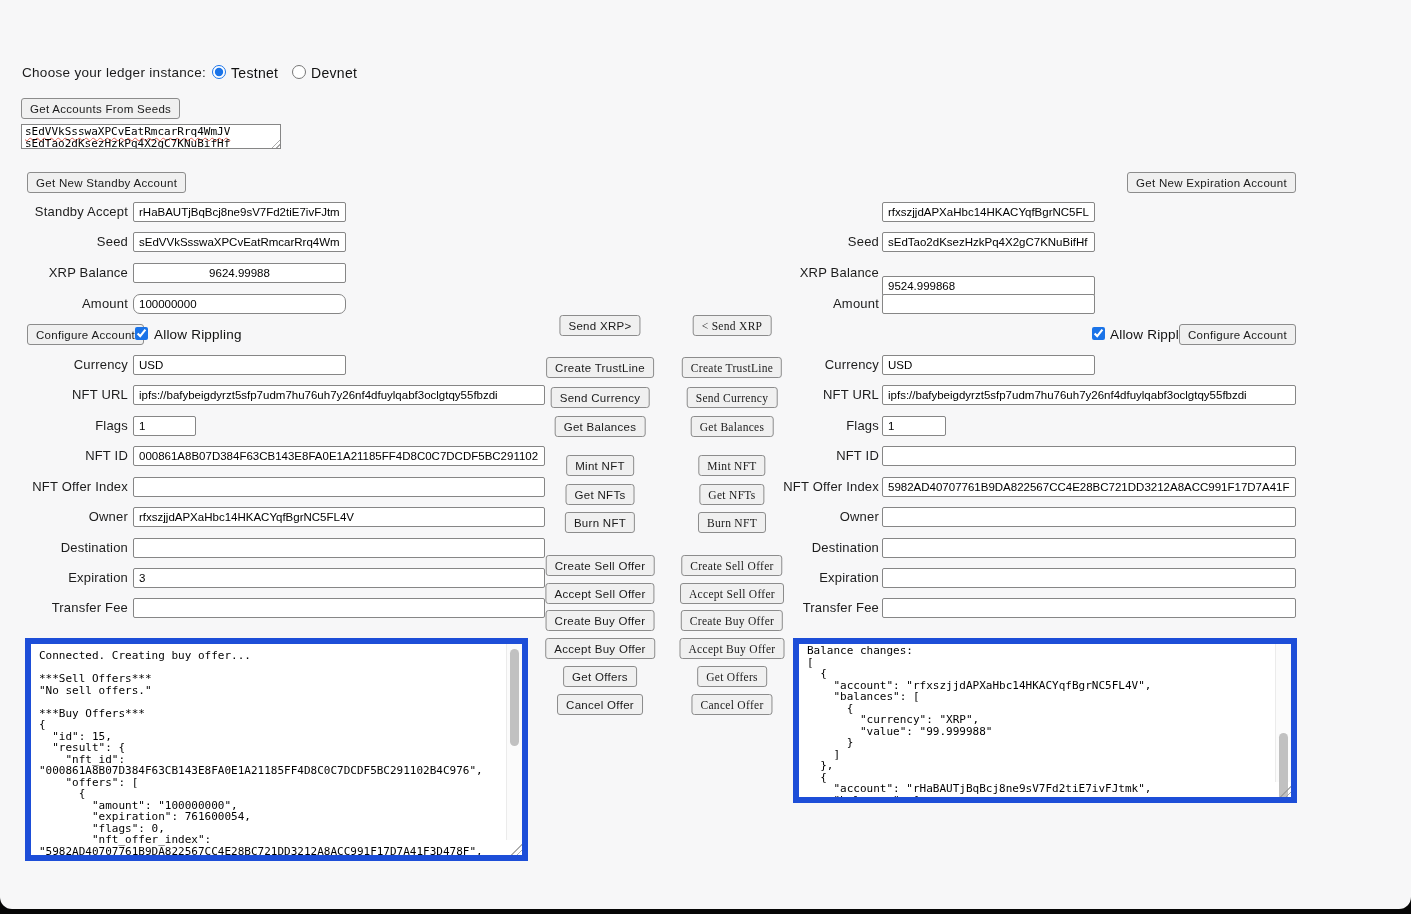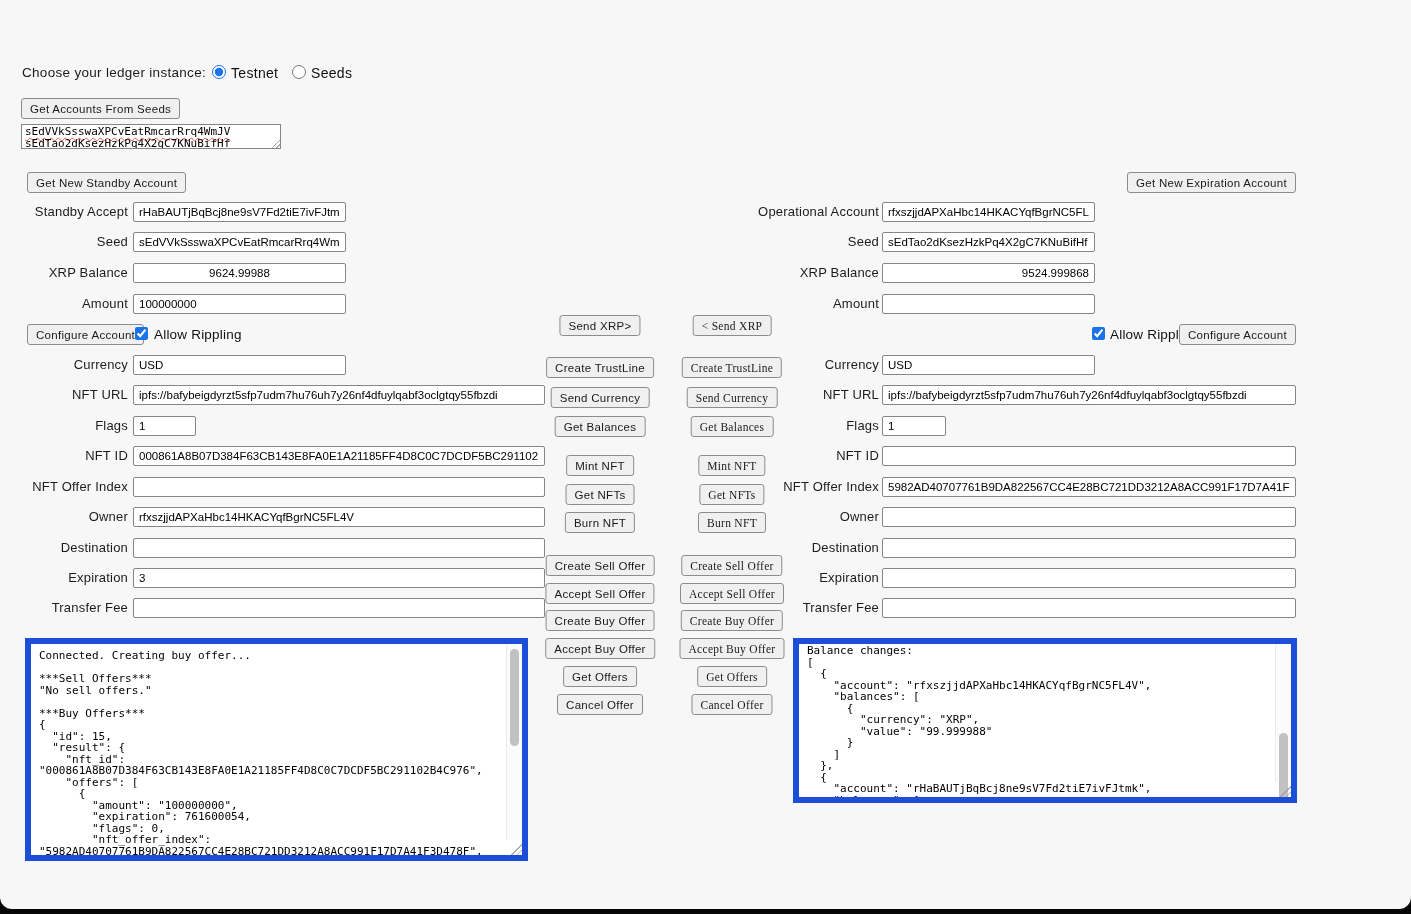--- a/index.html
+++ b/index.html
@@ -65,21 +65,21 @@
 <body>
 
 <div class="stage">
 <div class="win">
 
 
   <div class="prompt">Choose your ledger instance:</div>
   <input type="radio" name="ledger" class="radio" style="left: 212px; top: 65px;" checked="">
   <div class="radlbl" style="left:231px">Testnet</div>
   <input type="radio" name="ledger" class="radio" style="left: 292px; top: 65px;">
-  <div class="radlbl" style="left:311px">Seeds</div>
+  <div class="radlbl" style="left:311px">Devnet</div>
 
   <button class="btn" style="left:21px; top:98px">Get Accounts From Seeds</button>
 
   <div class="seedbox">
     <span class="squig">sEdVVkSsswaXPCvEatRmcarRrq4WmJV</span>
     <span class="squig">sEdTao2dKsezHzkPq4X2gC7KNuBifHf</span>
     <div class="rsz-s"></div>
   </div>
 
   <button class="btn" style="left:27px; top:172px">Get New Standby Account</button>
@@ -87,21 +87,21 @@
   <div class="lbl" style="top:202px">Standby Accept</div>
   <input class="inp n" style="top: 202px;" value="rHaBAUTjBqBcj8ne9sV7Fd2tiE7ivFJtmk">
 
   <div class="lbl" style="top:232px">Seed</div>
   <input class="inp n" style="top: 232px;" value="sEdVVkSsswaXPCvEatRmcarRrq4WmJV">
 
   <div class="lbl" style="top:263px">XRP Balance</div>
   <input class="inp n" style="top: 263px; text-align: center;" value="9624.99988">
 
   <div class="lbl" style="top:294px">Amount</div>
-  <input class="inp n" style="top: 294px;" value="100000000">
+  <input class="inp n" style="top: 294px; border-radius: 7px;" value="100000000">
 
   <button class="btn" style="left:27px; top:324px">Configure Account</button>
   <input type="checkbox" class="chk" style="left: 135px; top: 327px;" checked="">
   <div class="chklbl" style="left:154px; top:325px">Allow Rippling</div>
 
   <div class="lbl" style="top:355px">Currency</div>
   <input class="inp n" style="top: 355px;" value="USD">
 
   <div class="lbl" style="top:385px">NFT URL</div>
   <input class="inp w" style="top: 385px;" value="ipfs://bafybeigdyrzt5sfp7udm7hu76uh7y26nf4dfuylqabf3oclgtqy55fbzdi">
@@ -122,28 +122,27 @@
   <input class="inp w" style="top: 538px;" value="">
 
   <div class="lbl" style="top:568px">Expiration</div>
   <input class="inp w" style="top: 568px;" value="3">
 
   <div class="lbl" style="top:598px">Transfer Fee</div>
   <input class="inp w" style="top: 598px;" value="">
 
   <button class="btn" style="right:115px; top:172px">Get New Expiration Account</button>
 
-  <div class="lblr" style="top:202px">Operational Account</div>
   <input class="inp rn" style="top: 202px;" value="rfxszjjdAPXaHbc14HKACYqfBgrNC5FL4V">
 
   <div class="lblr" style="top:232px">Seed</div>
   <input class="inp rn" style="top: 232px;" value="sEdTao2dKsezHzkPq4X2gC7KNuBifHf">
 
   <div class="lblr" style="top:263px">XRP Balance</div>
-  <input class="inp rn" style="top: 263px; text-align: right;" value="9524.999868">
+  <input class="inp rn" style="top: 276px;" value="9524.999868">
 
   <div class="lblr" style="top:294px">Amount</div>
   <input class="inp rn" style="top: 294px;" value="">
 
   <input type="checkbox" class="chk" style="left: 1092px; top: 327px;" checked="">
   <div class="chklbl" style="left:1110px; top:325px">Allow Rippling</div>
   <button class="btn" style="right:115px; top:324px">Configure Account</button>
 
   <div class="lblr" style="top:355px">Currency</div>
   <input class="inp rn" style="top: 355px;" value="USD">

